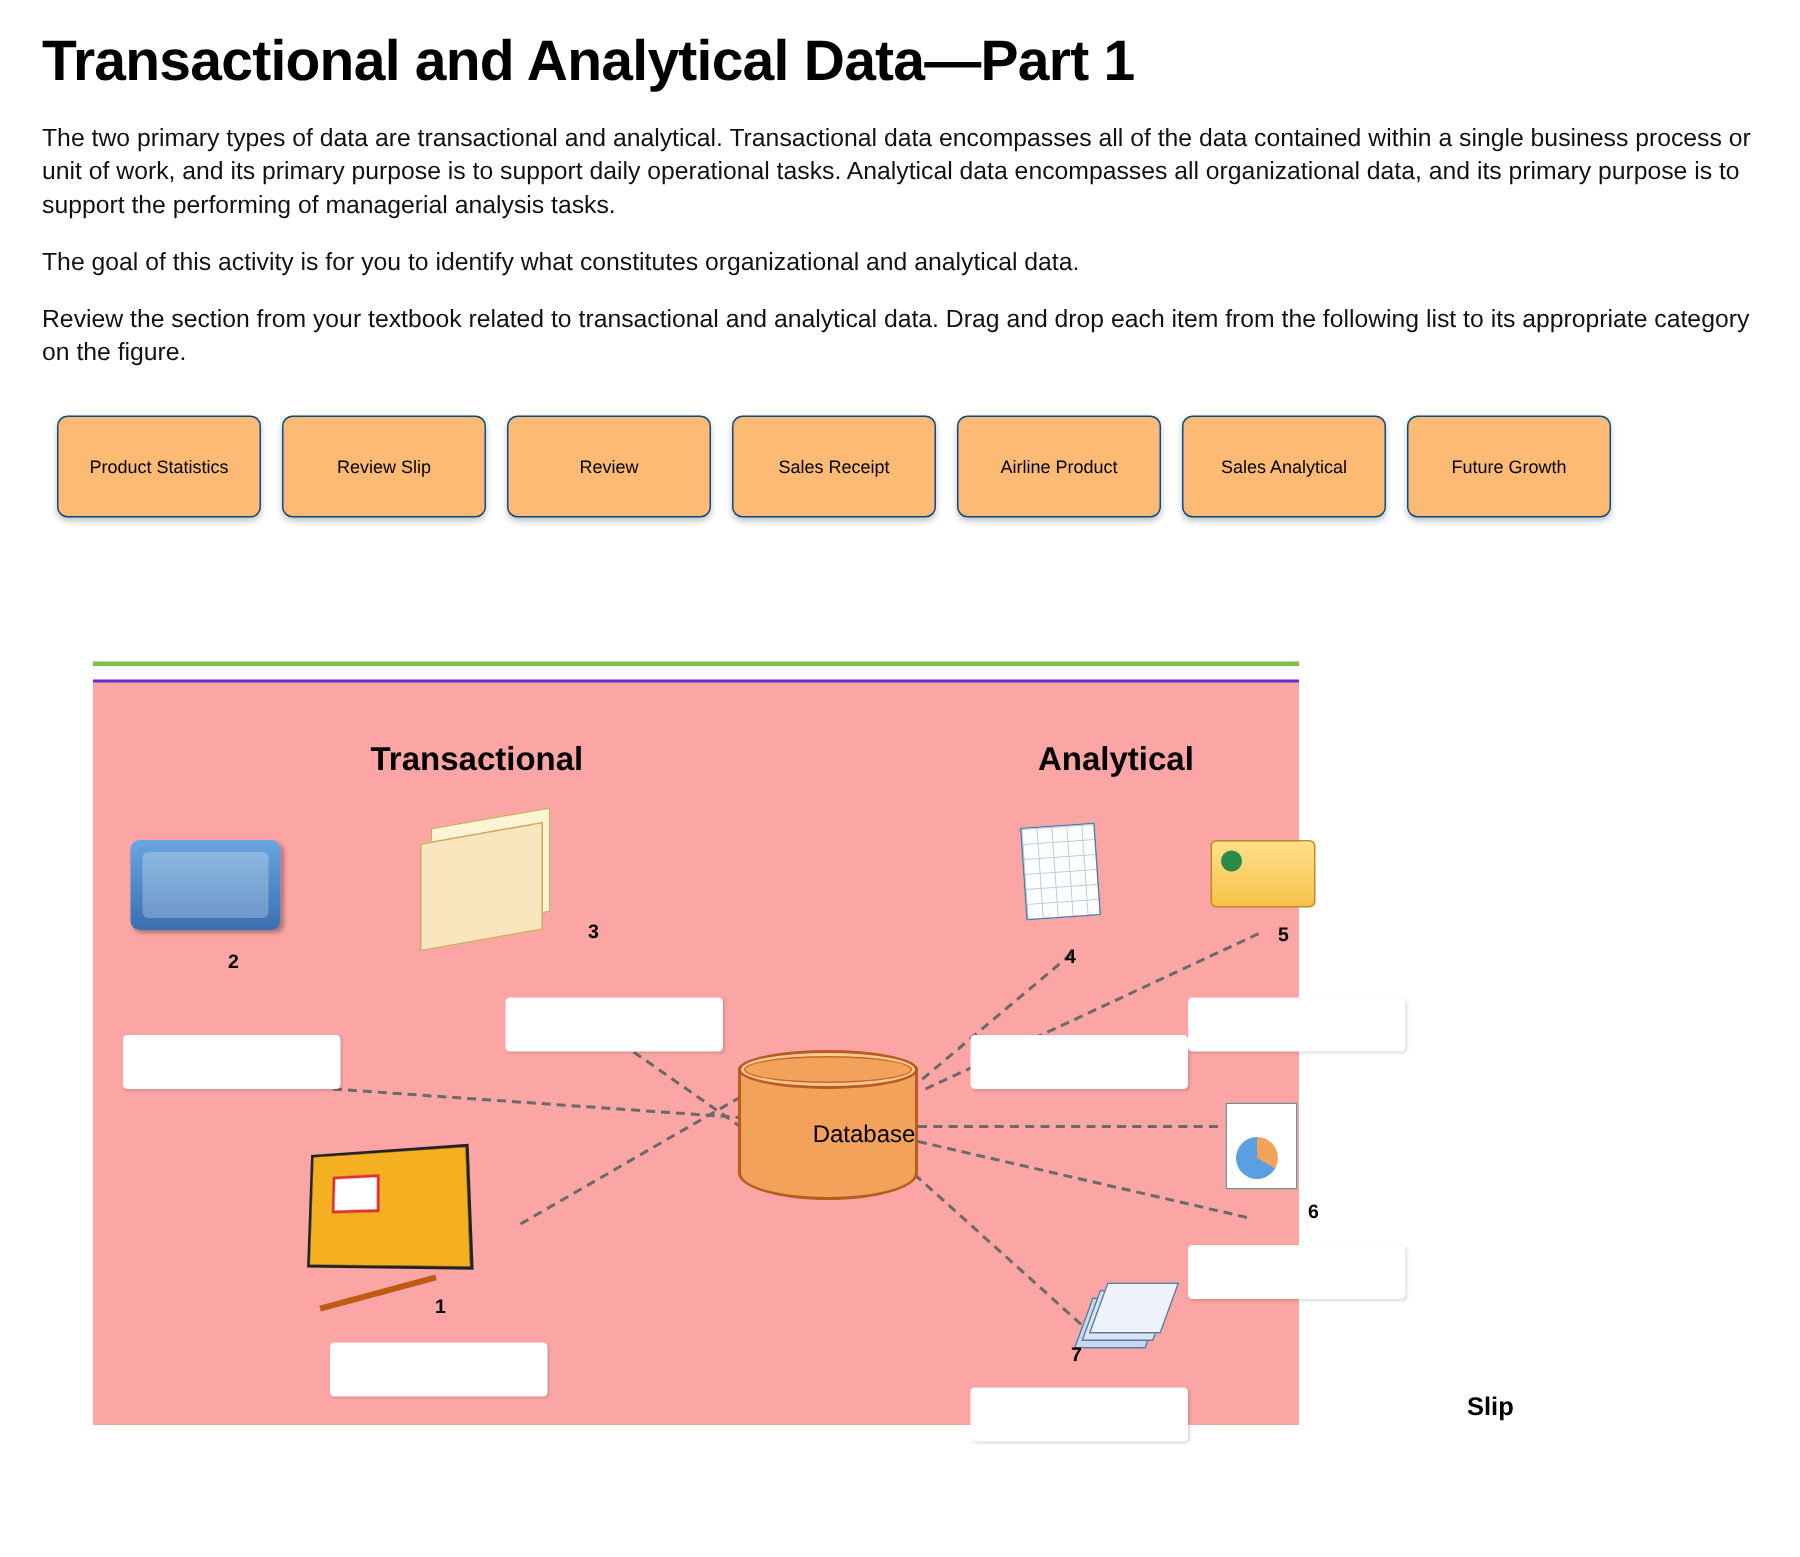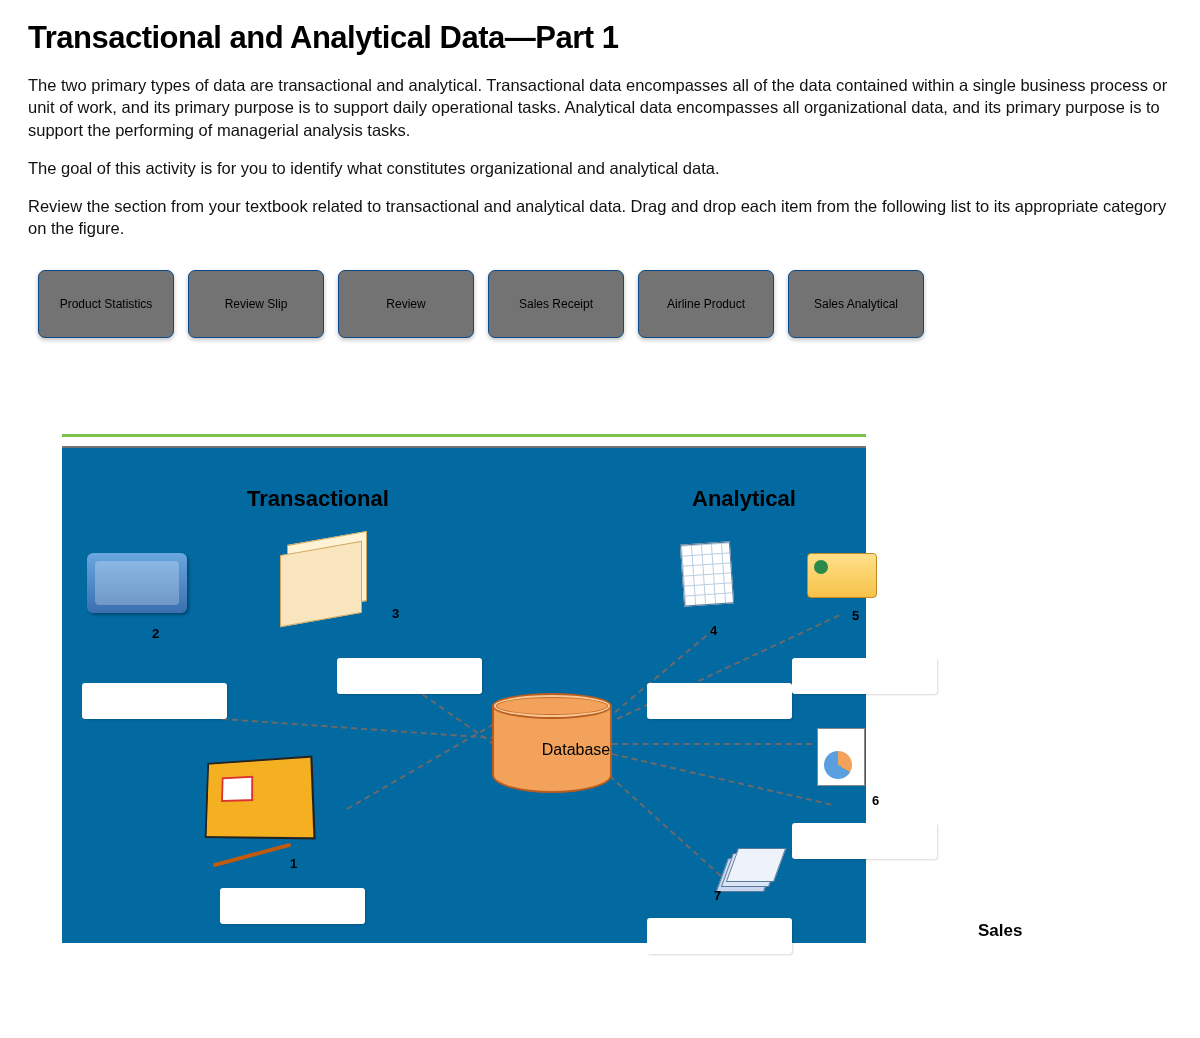--- a/index.html
+++ b/index.html
@@ -4,40 +4,40 @@
 <style>
   * { box-sizing: border-box; margin: 0; padding: 0; }
   body {
     font-family: Arial, Helvetica, sans-serif;
     background: #fff;
     width: 1200px;
     padding: 20px 28px;
     color: #000;
   }
   h1 {
-    font-size: 31px;
+    font-size: 38px;
     font-weight: 700;
     margin-bottom: 18px;
     letter-spacing: -0.5px;
   }
   .intro p {
     font-size: 16.5px;
     line-height: 1.35;
     margin-bottom: 16px;
     color: #111;
   }
   .drag-row {
     display: flex;
     gap: 14px;
     margin: 30px 0 0 10px;
   }
   .drag-item {
     width: 136px;
     height: 68px;
-    background: #737373;
+    background: #fdba74;
     border: 1.5px solid #0a4a8a;
     border-radius: 7px;
     display: flex;
     align-items: center;
     justify-content: center;
     text-align: center;
     font-size: 12px;
     font-weight: 400;
     color: #000;
     cursor: grab;
@@ -46,22 +46,22 @@
   }
   .figure-wrap {
     margin-top: 105px;
     position: relative;
   }
   .figure {
     position: relative;
     width: 804px;
     height: 500px;
     margin-left: 34px;
-    background: #0369a1;
-    border-top: 5px solid #737373;
+    background: #fca5a5;
+    border-top: 5px solid #6d28d9;
   }
   .figure::before {
     content:"";
     position:absolute; left:0; right:0; top:-14px; height:9px;
     background:#fff;
     border-top:3px solid #7cc24a;
   }
   .cat-label {
     position: absolute;
     font-size: 22px;
@@ -192,20 +192,21 @@
   <p>Review the section from your textbook related to transactional and analytical data. Drag and drop each item from the following list to its appropriate category on the figure.</p>
 </div>
 
 <div class="drag-row">
   <div class="drag-item">Product Statistics</div>
   <div class="drag-item">Review Slip</div>
   <div class="drag-item">Review</div>
   <div class="drag-item">Sales Receipt</div>
   <div class="drag-item">Airline Product</div>
   <div class="drag-item">Sales Analytical</div>
+  <div class="drag-item">Future Growth</div>
 </div>
 
 <div class="figure-wrap">
 
   <div class="figure">
 
     <div class="cat-label cat-trans">Transactional</div>
     <div class="cat-label cat-anal">Analytical</div>
 
     <div class="line" style="left:160px; top:270px; width:275px; transform:rotate(4deg);"></div>
@@ -254,14 +255,14 @@
     <div class="drop" style="left:730px; top:210px;"></div>
 
     <div class="num" style="left:810px; top:345px;">6</div>
     <div class="drop" style="left:730px; top:375px;"></div>
 
     <div class="num" style="left:652px; top:440px;">7</div>
     <div class="drop" style="left:585px; top:470px;"></div>
 
   </div>
 
-  <button class="reset">Sales</button>
+  <button class="reset">Slip</button>
 </div>
 
 </body></html>

